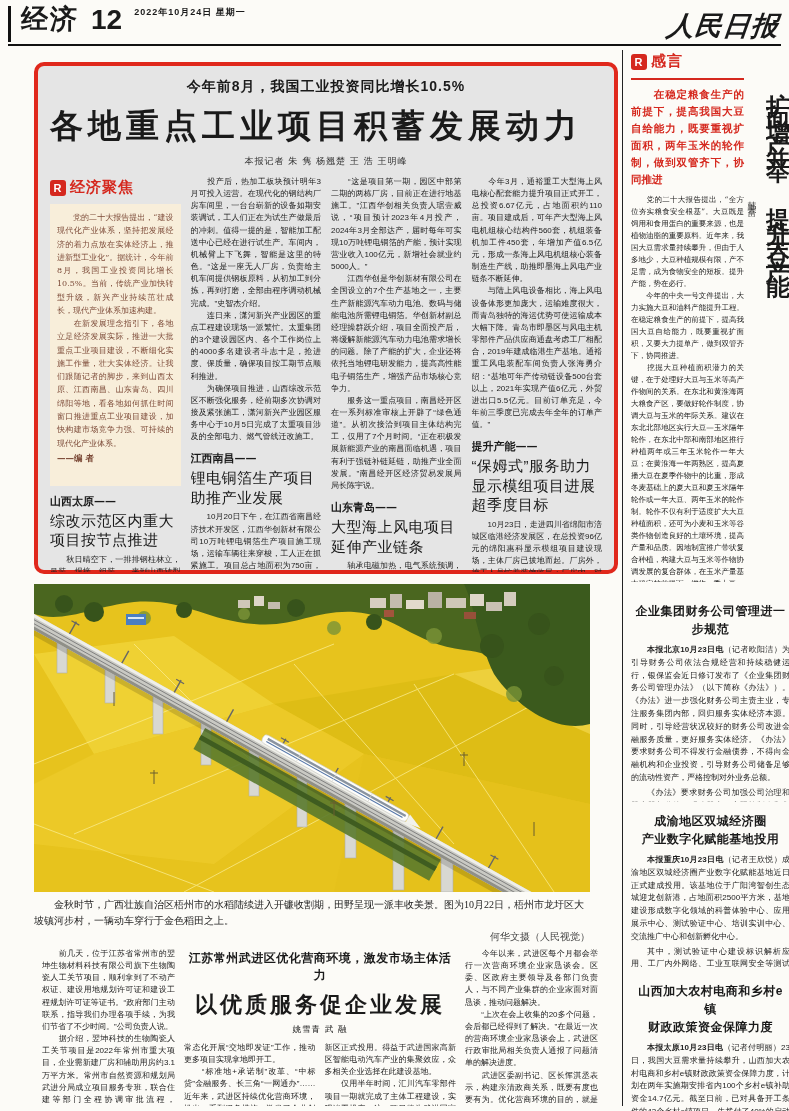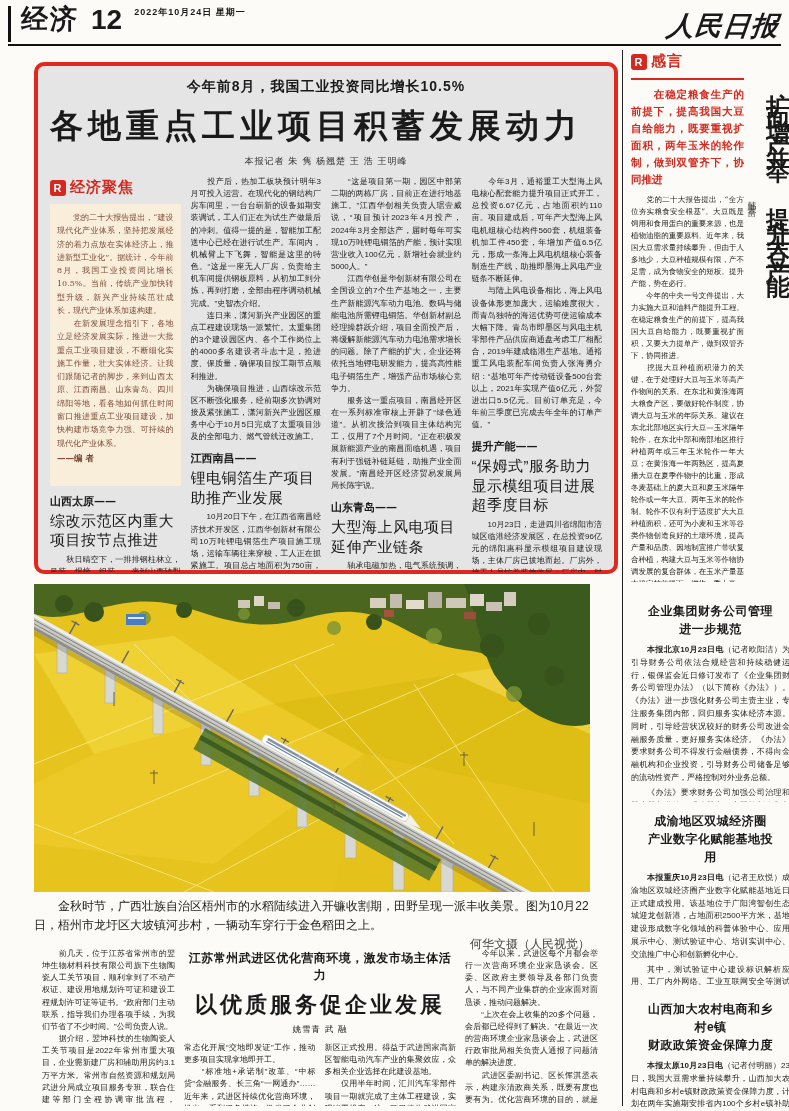--- a/index.html
+++ b/index.html
@@ -29,22 +29,22 @@
   .focus-tag{display:flex;align-items:center;gap:4px;color:#d5281e;font-weight:900;font-size:15px;margin:2px 0 7px;letter-spacing:1px;}
   .r-logo{background:#d5281e;color:#fff;border-radius:3px;width:16px;height:16px;display:inline-flex;
           align-items:center;justify-content:center;font-size:11px;font-weight:900;flex:0 0 16px;}
   .note{background:#f8eeda;color:#7c4a38;font-family:"DejaVu Serif",serif;padding:7px 7px 21px;margin-bottom:4px;}
   .note .body{color:#7c4a38;line-height:1.66;}
   .note-sign{font-size:8.5px;font-weight:700;margin-top:3px;}
 
   
   .photo{position:absolute;left:34px;top:584px;width:556px;height:308px;margin:0;overflow:hidden;}
   .photo svg{display:block;}
-  .caption-wrap{position:absolute;left:34px;top:897px;width:556px;font-family:Liberation Sans, sans-serif;
-                font-size:12px;line-height:1.6;color:#222;}
+  .caption-wrap{position:absolute;left:34px;top:897px;width:556px;font-family:Liberation Serif, serif;
+                font-size:10px;line-height:1.6;color:#222;}
   .credit{display:block;text-align:right;color:#444;}
 
   
   .bottom-article{position:absolute;left:34px;top:948px;width:556px;height:158px;display:flex;gap:9px;overflow:hidden;margin-left:8px;}
   .ba-col{flex:1;overflow:hidden;}
   .ba-center{flex:0 0 272px;display:flex;flex-direction:column;}
   .ba-kicker{text-align:center;font-size:12px;font-weight:700;letter-spacing:0.5px;margin-top:2px;}
   .ba-title{text-align:center;font-size:22px;font-weight:900;letter-spacing:3px;margin:6px 0 4px;}
   .ba-byline{text-align:center;font-size:8.5px;font-family:"DejaVu Serif",serif;margin-bottom:6px;letter-spacing:1px;}
   .ba-inner{display:flex;gap:9px;flex:1;overflow:hidden;}
@@ -56,21 +56,21 @@
   .ganyan{position:relative;height:540px;padding-right:46px;}
   .gy-rule{border:none;border-top:2px solid #d5281e;margin:4px 0 6px;}
   .gy-lead{color:#d5281e;font-weight:800;font-size:10.5px;line-height:1.62;text-align:justify;white-space:pre-line;}
   .gy-body{font-family:"DejaVu Serif",serif;font-size:7.5px;line-height:1.6;height:388px;overflow:hidden;margin-top:6px;}
   .gy-vtitle{position:absolute;right:0;top:22px;height:505px;writing-mode:vertical-rl;text-orientation:upright;
              font-size:24px;font-weight:900;letter-spacing:13px;line-height:1;overflow:hidden;}
   .gy-author{position:absolute;right:32px;top:142px;writing-mode:vertical-rl;text-orientation:upright;
              font-size:9px;font-family:"DejaVu Serif",serif;letter-spacing:3px;color:#333;}
   .brief{margin-top:10px;}
   .brief-title{text-align:center;font-size:12px;font-weight:900;line-height:1.5;letter-spacing:0.5px;
-               margin:6px 16px 6px;white-space:pre-line;}
+               margin:6px 4px 6px;white-space:pre-line;}
   .brief-p{font-size:8px;line-height:1.6;text-align:justify;margin:0 0 2px;text-indent:2em;color:#222;}
   .brief-p b{font-weight:800;}
   .brief-body-box{overflow:hidden;}
   .bb1{height:158px;} .bb2{height:118px;} .bb3{height:122px;}
 </style>
 </head>
 <body>
 
 <div class="page">
 

